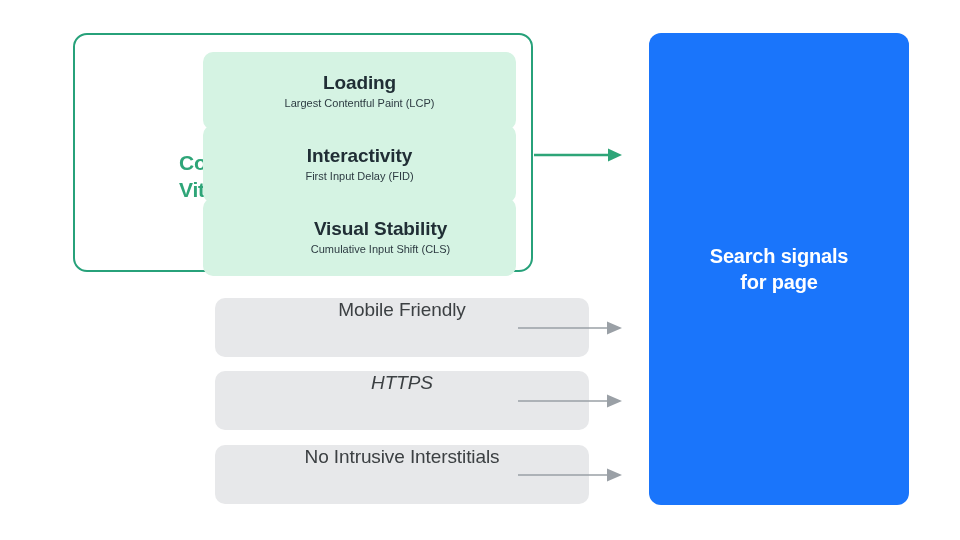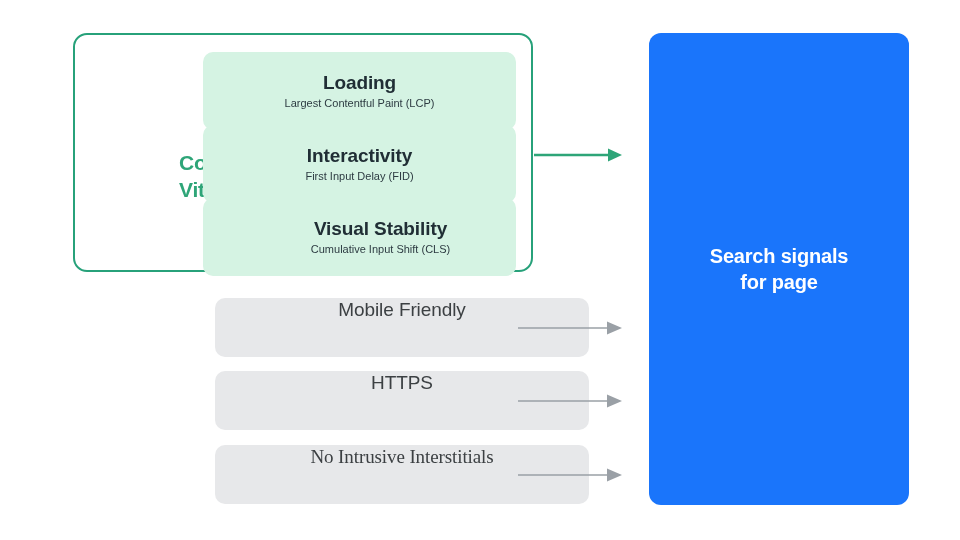--- a/index.html
+++ b/index.html
@@ -90,22 +90,22 @@
     height: 59px;
     background: #e7e8ea;
     border-radius: 10px;
     display: flex;
     align-items: flex-start;
     justify-content: center;
     box-sizing: border-box;
     margin-left: 12px;
   }
   .gray-box.g1 { top: 298px; }
-  .gray-box.g2 { top: 371px; }
-  .gray-box.g3 { top: 445px; font-family: Liberation Serif, serif; }
+  .gray-box.g2 { top: 371px; font-style: italic; }
+  .gray-box.g3 { top: 445px; }
 
   .gray-label {
     font-size: 19px;
     font-weight: normal;
     color: #3c4043;
     line-height: 23px;
     letter-spacing: -0.1px;
   }
 
   

